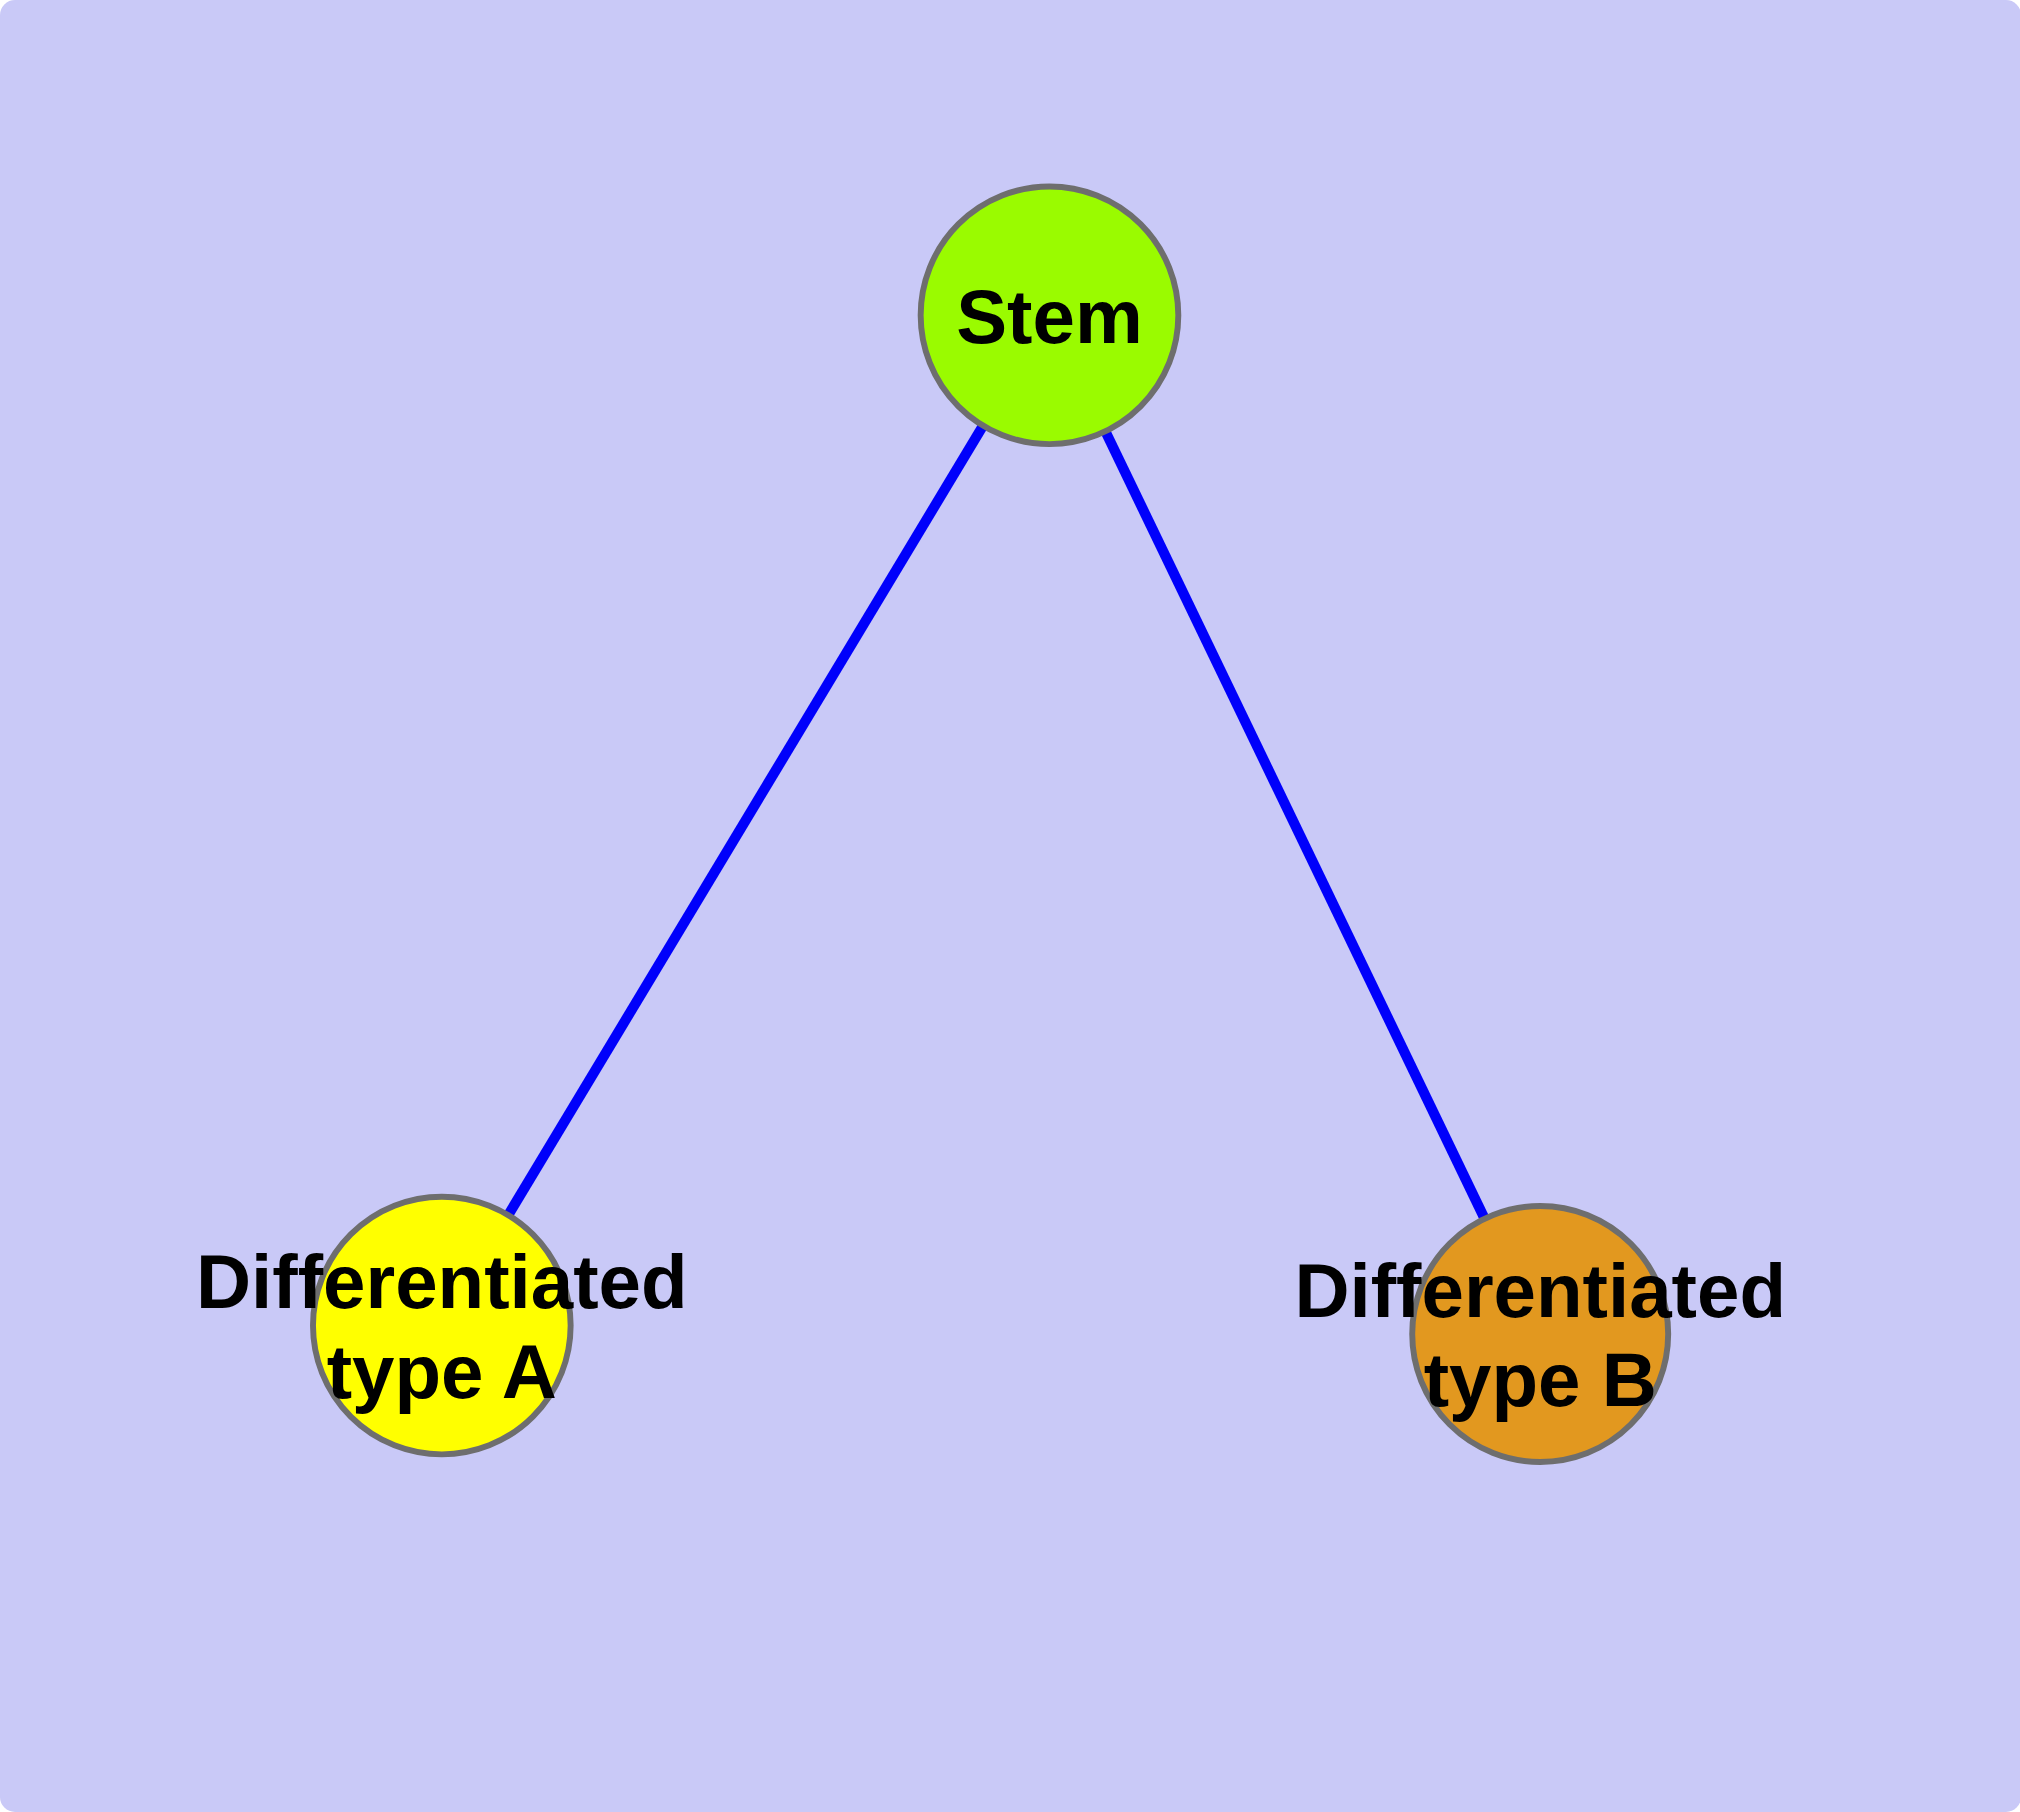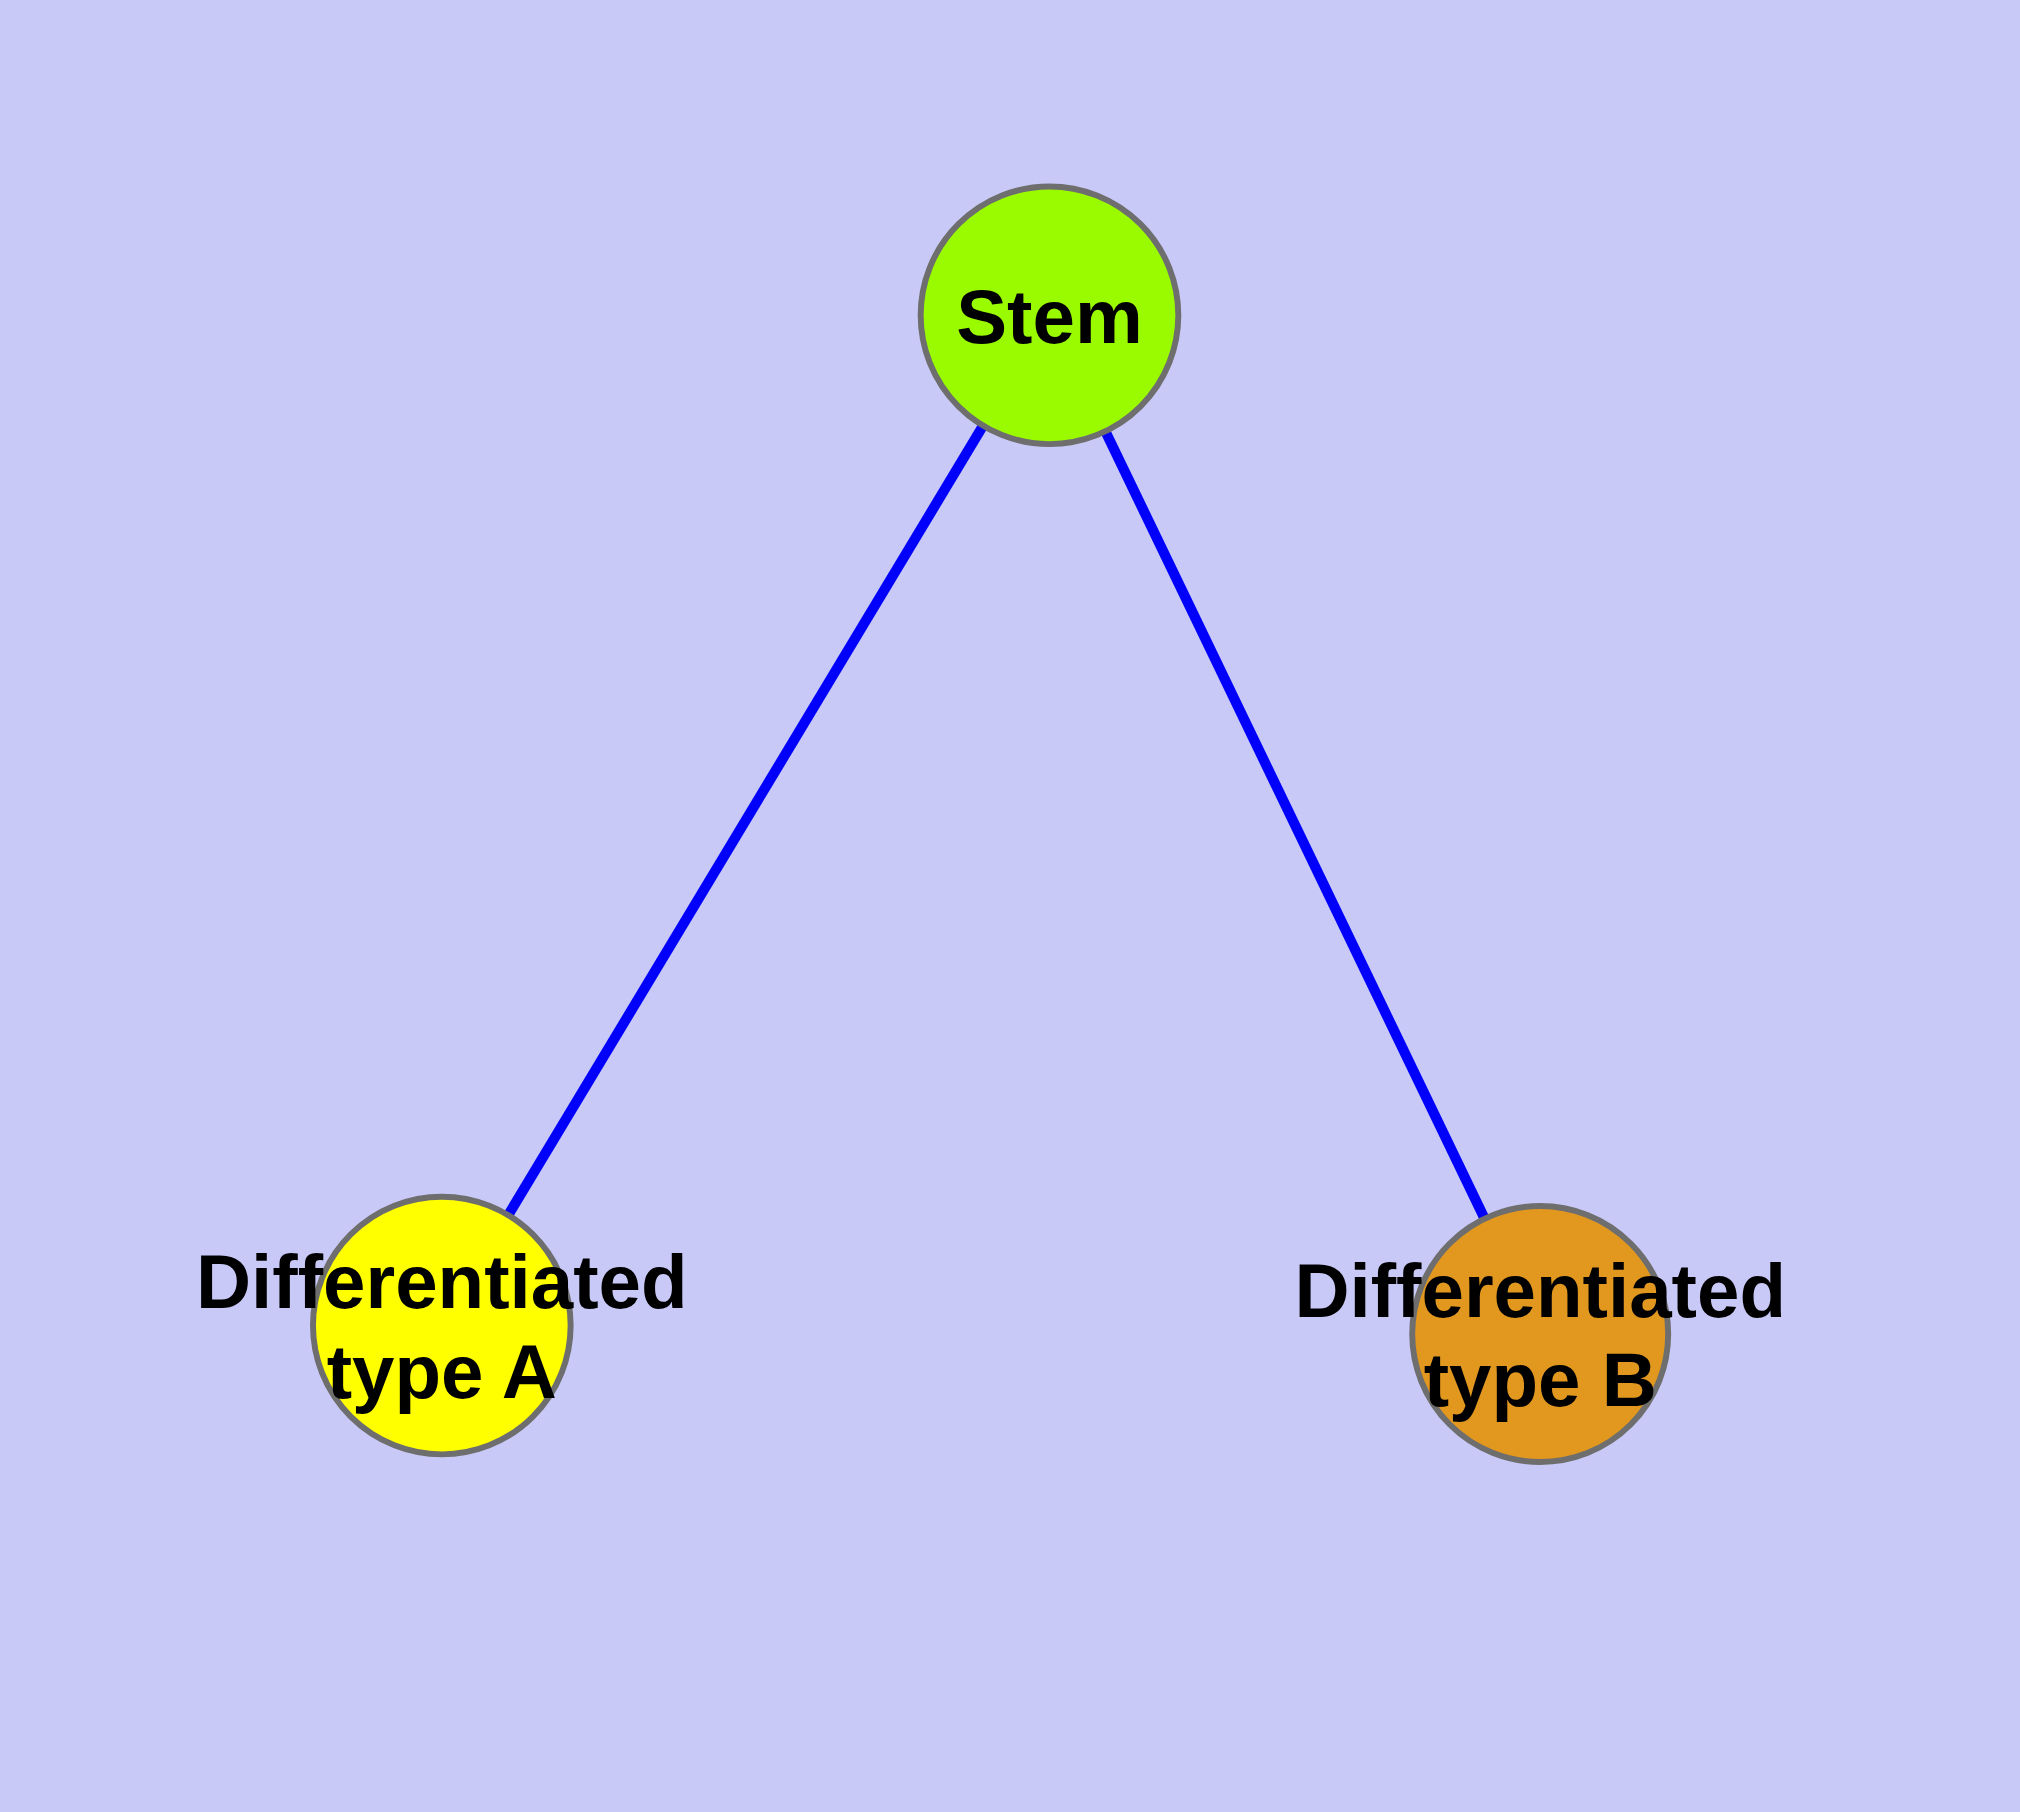--- a/index.html
+++ b/index.html
@@ -5,20 +5,21 @@
   html, body {
     margin: 0;
     padding: 0;
     background: #ffffff;
   }
   .stage {
     position: relative;
     width: 2021px;
     height: 1812px;
     overflow: hidden;
+    border-radius: 15px;
   }
   svg.graph {
     display: block;
   }
   .edge {
     fill: none;
     stroke-linecap: butt;
   }
   .node-circle {
     cursor: pointer;

